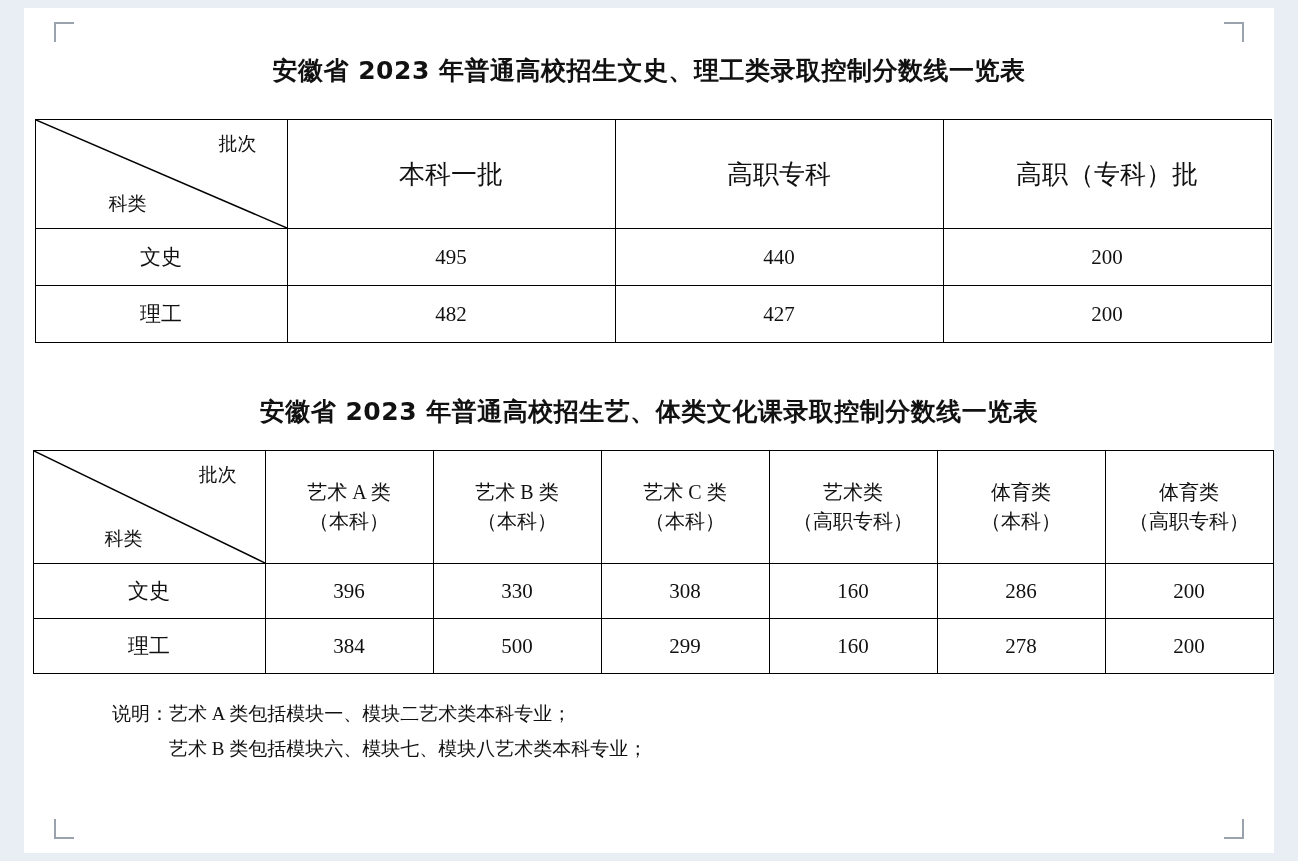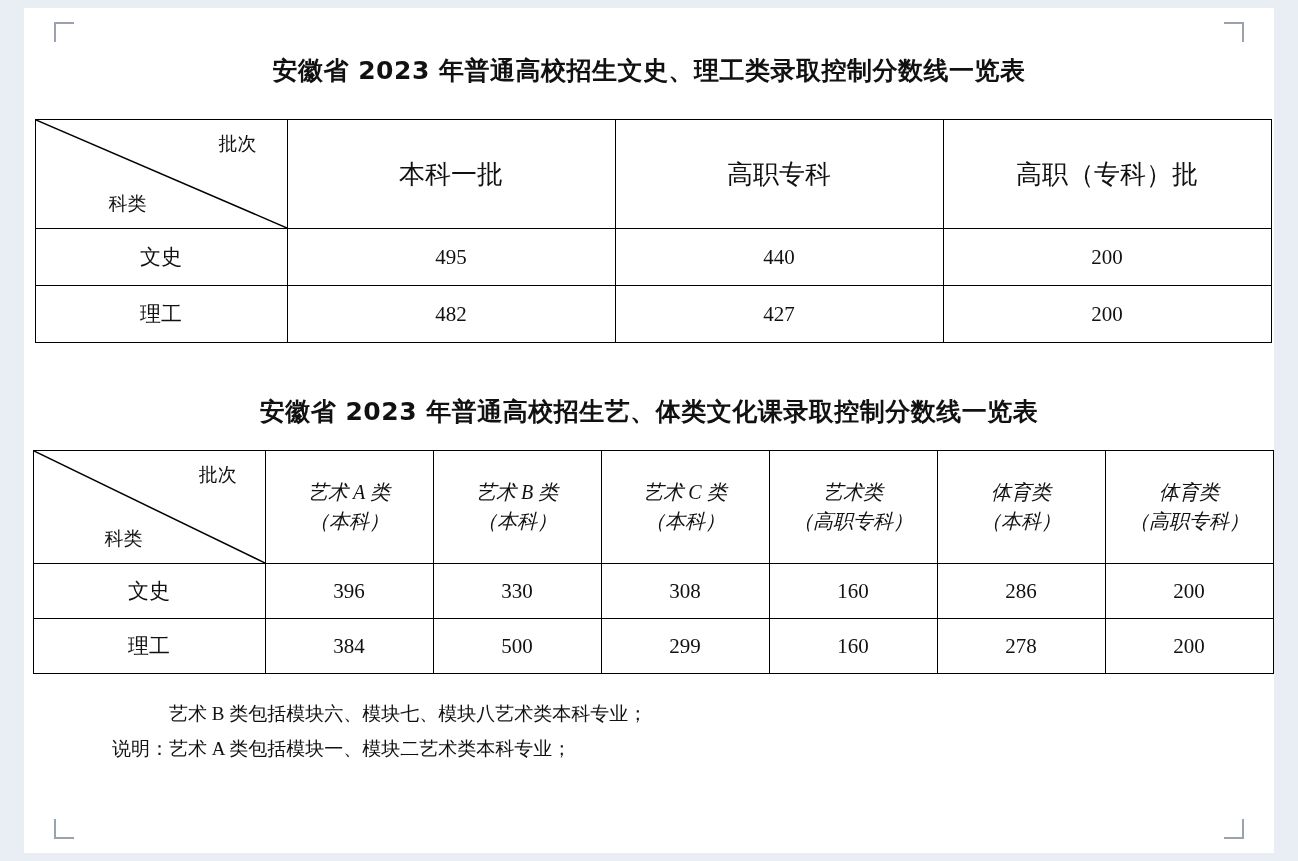--- a/index.html
+++ b/index.html
@@ -96,21 +96,21 @@
     left: 10%;
     bottom: 10%;
     font-size: 19px;
     margin-left: 48px;
   }
 
   
   .tbl2-wrap { margin: 22px 0 0 8px; }
   #table2 { width: 1233px; margin: 0 auto; }
   #table2 .corner { width: 231px; height: 112px; }
-  #table2 .col { width: 167px; font-style: italic; }
+  #table2 .col { width: 167px; }
   #table2 th .l1 { display: block; line-height: 1.45; }
   #table2 th .l2 { display: block; line-height: 1.45; }
   #table2 tr.data td { height: 54px; }
   #table2 th { font-size: 20px; }
 
   .notes {
     margin: 22px 0 0 88px;
     font-size: 19px;
     line-height: 1.85;
   }
@@ -214,18 +214,18 @@
           <td>299</td>
           <td>160</td>
           <td>278</td>
           <td>200</td>
         </tr>
       </tbody>
         </table>
     </div>
 
     <div class="notes">
+      <div class="note-line">说明：艺术 A 类包括模块一、模块二艺术类本科专业；</div>
       <div class="note-line">            艺术 B 类包括模块六、模块七、模块八艺术类本科专业；</div>
-      <div class="note-line">说明：艺术 A 类包括模块一、模块二艺术类本科专业；</div>
     </div>
 
   </div>
 </div>
 
 </body></html>

